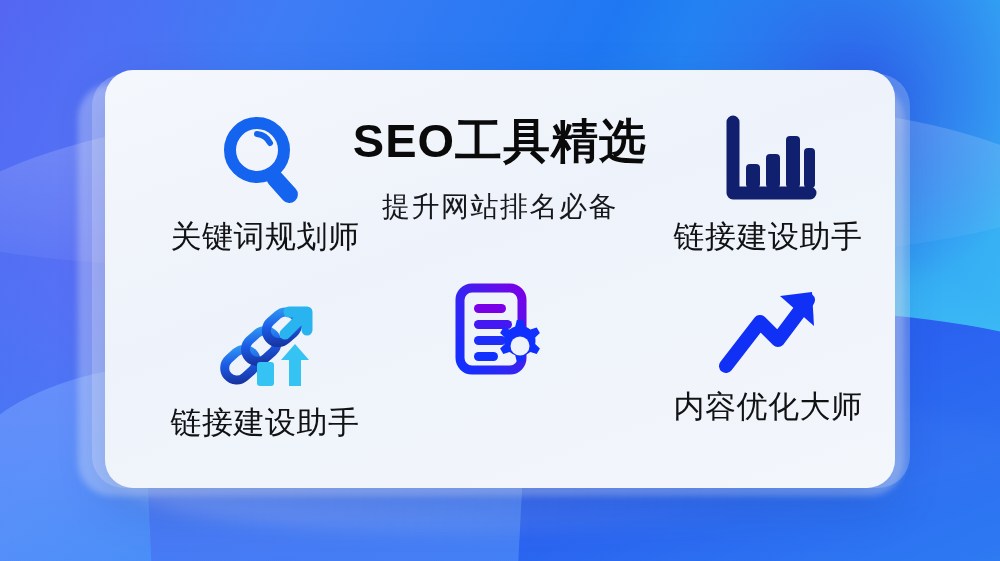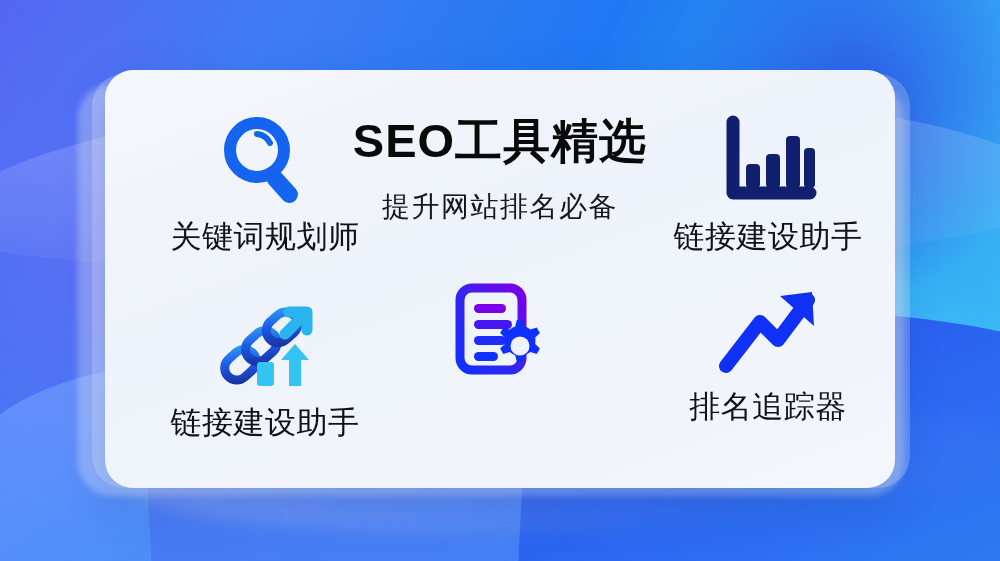--- a/index.html
+++ b/index.html
@@ -246,17 +246,17 @@
       </div>
     </div>
 
     <div class="tile tile-rank">
       <div class="icon-wrap">
         <svg width="104" height="92" viewBox="0 0 104 92" aria-hidden="true">
           <path d="M10 82 L44 38 L62 56 L92 16" fill="none" stroke="#1030f5" stroke-width="14" stroke-linecap="round" stroke-linejoin="round"></path>
           <path d="M96 8 L98 42 L64 12 Z" fill="#1030f5"></path>
         </svg>
       </div>
-      <div class="tile-label">排名追踪器</div>
+      <div class="tile-label">内容优化大师</div>
     </div>
 
   </div>
 </div>
 
 </body></html>

